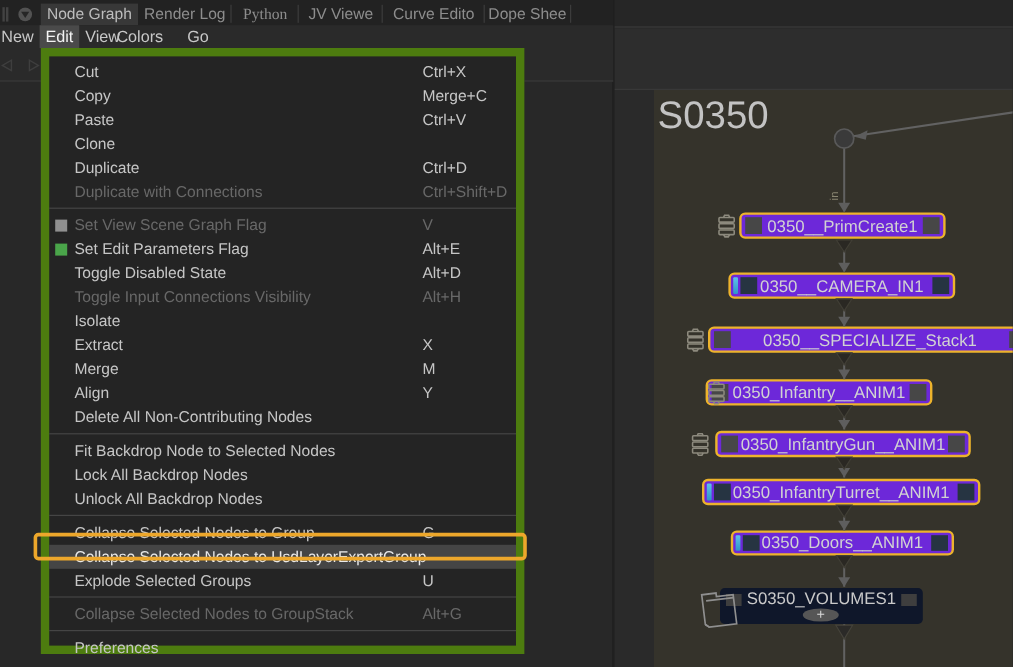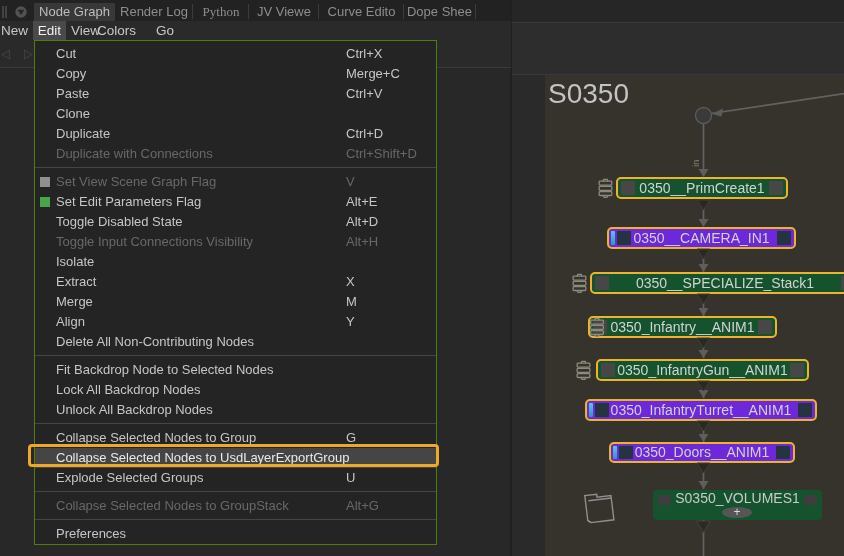--- a/index.html
+++ b/index.html
@@ -24,52 +24,52 @@
 
 #toolbar { left:0; top:40px; width:511px; height:28px; background:#2a2a2a;
   border-bottom:1px solid #3a3a3a; }
 
 
 #rpane  { left:512px; top:0; width:332px; height:556px; background:#2a2a2a; }
 #rptop  { left:512px; top:0; width:332px; height:23px; background:#262626; border-bottom:1px solid #3a3a3a; }
 #rpband { left:512px; top:24px; width:332px; height:51px; background:#2d2d2d; border-bottom:1px solid #383838; }
 #divider{ left:510px; top:0; width:2px; height:556px; background:#202020; }
 #backdrop { left:545px; top:75px; width:299px; height:481px; background:#35332b; }
-#bdtitle { left:548px; top:78px; color:#c3c3c3; font-size:28px; }
+#bdtitle { left:548px; top:78px; color:#c3c3c3; font-size:32px; }
 
 
 .node { position:absolute; border:2px solid #edb32c; border-radius:5px;
-  background:#14532d; color:#d2d2d2; font-size:14px; text-align:center;
+  background:#6d28d9; color:#d2d2d2; font-size:14px; text-align:center;
   white-space:nowrap; }
 .node .lbl { position:relative; z-index:2; }
 .blue { background:#6d28d9; }
 .endsq { position:absolute; top:2px; bottom:2px; width:14px; z-index:1; }
 .g1 .endsq { background:#474747; }
 .blue .endsq { background:#263442; }
 .stripe { position:absolute; left:2px; top:2px; bottom:2px; width:4px;
   background:linear-gradient(#5fc2ea,#2f93c8); border-radius:1px; z-index:3; }
 
 
 #menu { left:34px; top:40px; width:403px; height:505px; background:#242424;
-  border:1px solid #4d7c0f; padding-top:3px; font-size:13px; color:#c6c6c6;
+  border:7px solid #4d7c0f; padding-top:3px; font-size:13px; color:#c6c6c6;
   z-index:20; }
 .mi { position:relative; height:20px; line-height:20px; padding-left:21px;
   white-space:nowrap; }
 .mi .sc { position:absolute; left:311px; top:0; }
 .mi.dis { color:#686868; }
 .sep { position:relative; height:8px; }
 .sep::after { content:""; position:absolute; left:0px; right:0px; top:3px;
   height:1px; background:#454545; }
 .chk { position:absolute; left:5px; top:5px; width:10px; height:10px; }
 #hl-row { background:#454545; color:#e9e9e9; }
 #hlbox { left:28px; top:444px; width:411px; height:23px;
   border:3px solid #eda72b; border-radius:4px; z-index:30; }
 
 
-#volnode { left:653px; top:490px; width:169px; height:30px; background:#14532d;
+#volnode { left:600px; top:490px; width:169px; height:30px; background:#0f172a;
   border-radius:4px; color:#c9c9c9; font-size:14px; text-align:center; }
 #volplus { position:absolute; left:69px; top:17px; width:30px; height:11px;
   background:#565656; border-radius:50%; color:#d8d8d8; font-size:12px;
   line-height:10px; text-align:center; }
 </style>
 </head>
 <body>
 <div id="stage">
 
   <div class="abs" id="rpane"></div>

